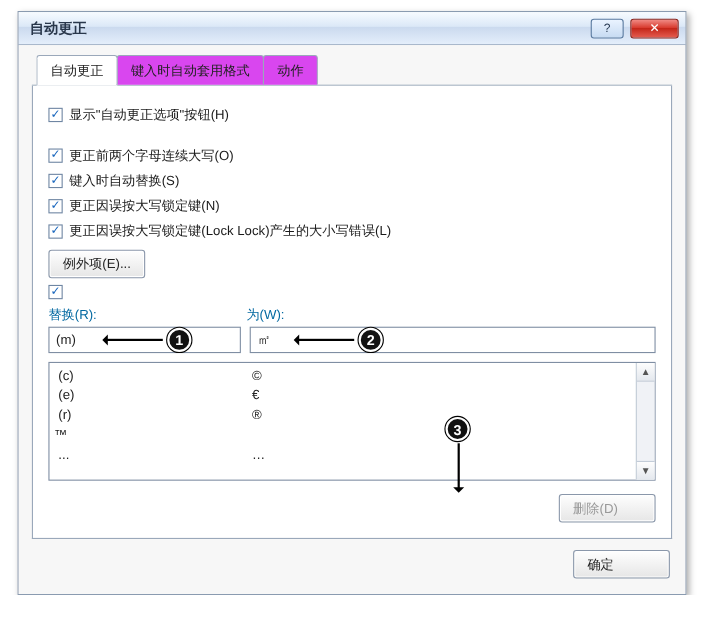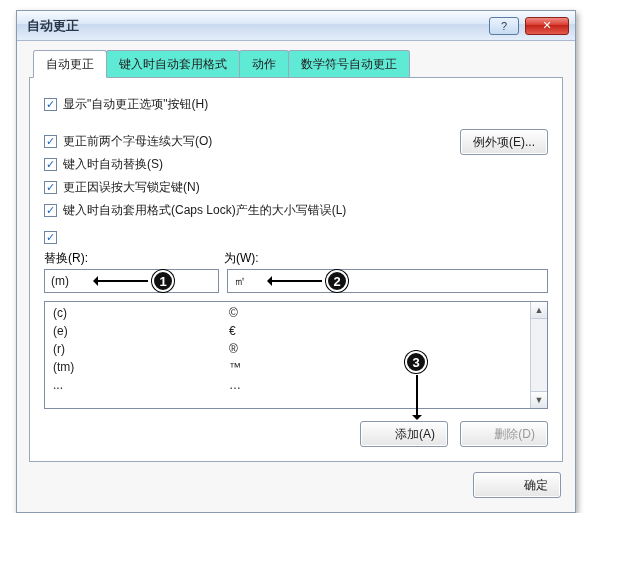--- a/index.html
+++ b/index.html
@@ -4,21 +4,21 @@
 <style>
   * { box-sizing: border-box; }
   body {
     margin: 0;
     font-family: "Microsoft YaHei", "SimSun", Tahoma, sans-serif;
     font-size: 12px;
     background: #fff;
     color: #000;
   }
   .window {
-    width: 560px;
+    width: 608px;
     border: 1px solid #8a9bb0;
     background: #f0f0f0;
     box-shadow: 2px 3px 6px rgba(0,0,0,.35);
     margin: 10px 0 0 16px;
   }
   .titlebar {
     height: 30px;
     background: linear-gradient(#f7fbff,#dbe8f7 45%,#cad9ee 46%,#e4eefb);
     border-bottom: 1px solid #a9b8cc;
     display: flex;
@@ -52,21 +52,21 @@
     border-bottom: 1px solid #9aa8ba;
     height: 27px;
     align-items: flex-end;
     padding-left: 4px;
     gap: 0;
   }
   .tab {
     padding: 5px 12px 4px 12px;
     border: 1px solid #9aa8ba;
     border-bottom: none;
-    background: #5eead4;
+    background: #d946ef;
     margin-right: -1px;
     color: #222;
     border-top-left-radius: 3px;
     border-top-right-radius: 3px;
     position: relative;
   }
   .tab.active {
     background: #fff;
     font-weight: normal;
     z-index: 2;
@@ -87,40 +87,40 @@
     color: #1a1a1a;
   }
   .chk {
     width: 13px; height: 13px; border: 1px solid #6f86a3; background: #fff;
     display: inline-flex; align-items: center; justify-content: center;
   }
   .chk.checked::after {
     content: "✓"; font-size: 11px; color: #1765bd; line-height: 1;
   }
   .section-gap { height: 8px; }
-  .row-flex { display:flex; align-items:flex-start; }
+  .row-flex { display:flex; align-items:flex-start;flex-direction:column; }
   .col-left { flex:1 1 auto; }
   .btn {
     min-width: 88px;
     height: 26px;
     border: 1px solid #8a97aa;
     background: linear-gradient(#fefefe,#e6e6e6);
     border-radius: 3px;
     display: inline-flex;
     align-items: center;
-    justify-content: flex-end;
+    justify-content: flex-start;
     padding: 0 12px;
     color: #222;
     box-shadow: inset 0 0 0 1px #fff;
   }
   .btn.disabled { color: #999; }
   .field-labels {
     display: flex;
     margin-top: 6px;
-    color: #000000;
+    color: #0369a1;
   }
   .field-labels .lbl-r { width: 180px; }
   .inputs-row { display:flex; gap:8px; align-items:center; margin: 2px 0 8px 0; position: relative;}
   .txt {
     height: 24px;
     border: 1px solid #7f8ea3;
     background: #fff;
     padding: 0 6px;
     display: flex;
     align-items: center;
@@ -217,21 +217,20 @@
       <div class="winbtn">?</div>
       <div class="winbtn close">✕</div>
     </div>
   </div>
 
   <div class="client">
     <div class="tabstrip">
       <div class="tab active"><span>自动更正</span></div>
       <div class="tab"><span>键入时自动套用格式</span></div>
       <div class="tab"><span>动作</span></div>
-      <div class="tab"><span>数学符号自动更正</span></div>
     </div>
 
     <div class="tabpanel">
 
       <div class="chk-row">
         <span class="chk checked"></span>
         <span>显示"自动更正选项"按钮(H)</span>
       </div>
 
       <div class="section-gap"></div>
@@ -245,21 +244,21 @@
           <div class="chk-row">
             <span class="chk checked"></span>
             <span>键入时自动替换(S)</span>
           </div>
           <div class="chk-row">
             <span class="chk checked"></span>
             <span>更正因误按大写锁定键(N)</span>
           </div>
           <div class="chk-row">
             <span class="chk checked"></span>
-            <span>键入时自动套用格式(Caps Lock)产生的大小写错误(L)</span>
+            <span>更正因误按大写锁定键(Lock Lock)产生的大小写错误(L)</span>
           </div>
         </div>
         <div style="padding-top:2px;">
           <div class="btn">
             <span>例外项(E)...</span>
           </div>
         </div>
       </div>
 
       <div class="chk-row">
@@ -298,44 +297,40 @@
           </div>
           <div class="listrow">
             <span class="c1">(e)</span>
             <span class="c2">€</span>
           </div>
           <div class="listrow">
             <span class="c1">(r)</span>
             <span class="c2">®</span>
           </div>
           <div class="listrow">
-            <span class="c1">(tm)</span>
             <span class="c2">™</span>
           </div>
           <div class="listrow">
             <span class="c1">...</span>
             <span class="c2">…</span>
           </div>
         </div>
         <div class="scrollbar">
           <div class="scrollbtn">▲</div>
           <div class="scrolltrack"></div>
           <div class="scrollbtn bottom">▼</div>
         </div>
       </div>
 
       <div class="action-row overlay">
         <div class="arrow-down" style="left:372px; top:-46px; height:42px;"></div>
         <div class="callout" style="left:361px; top:-70px;">
             <span>3</span>
           </div>
 
-        <div class="btn">
-          <span>添加(A)</span>
-        </div>
         <div class="btn disabled">
           <span>删除(D)</span>
         </div>
       </div>
     </div>
 
     <div class="dialog-footer">
       <div class="btn">
         <span>确定</span>
       </div>

